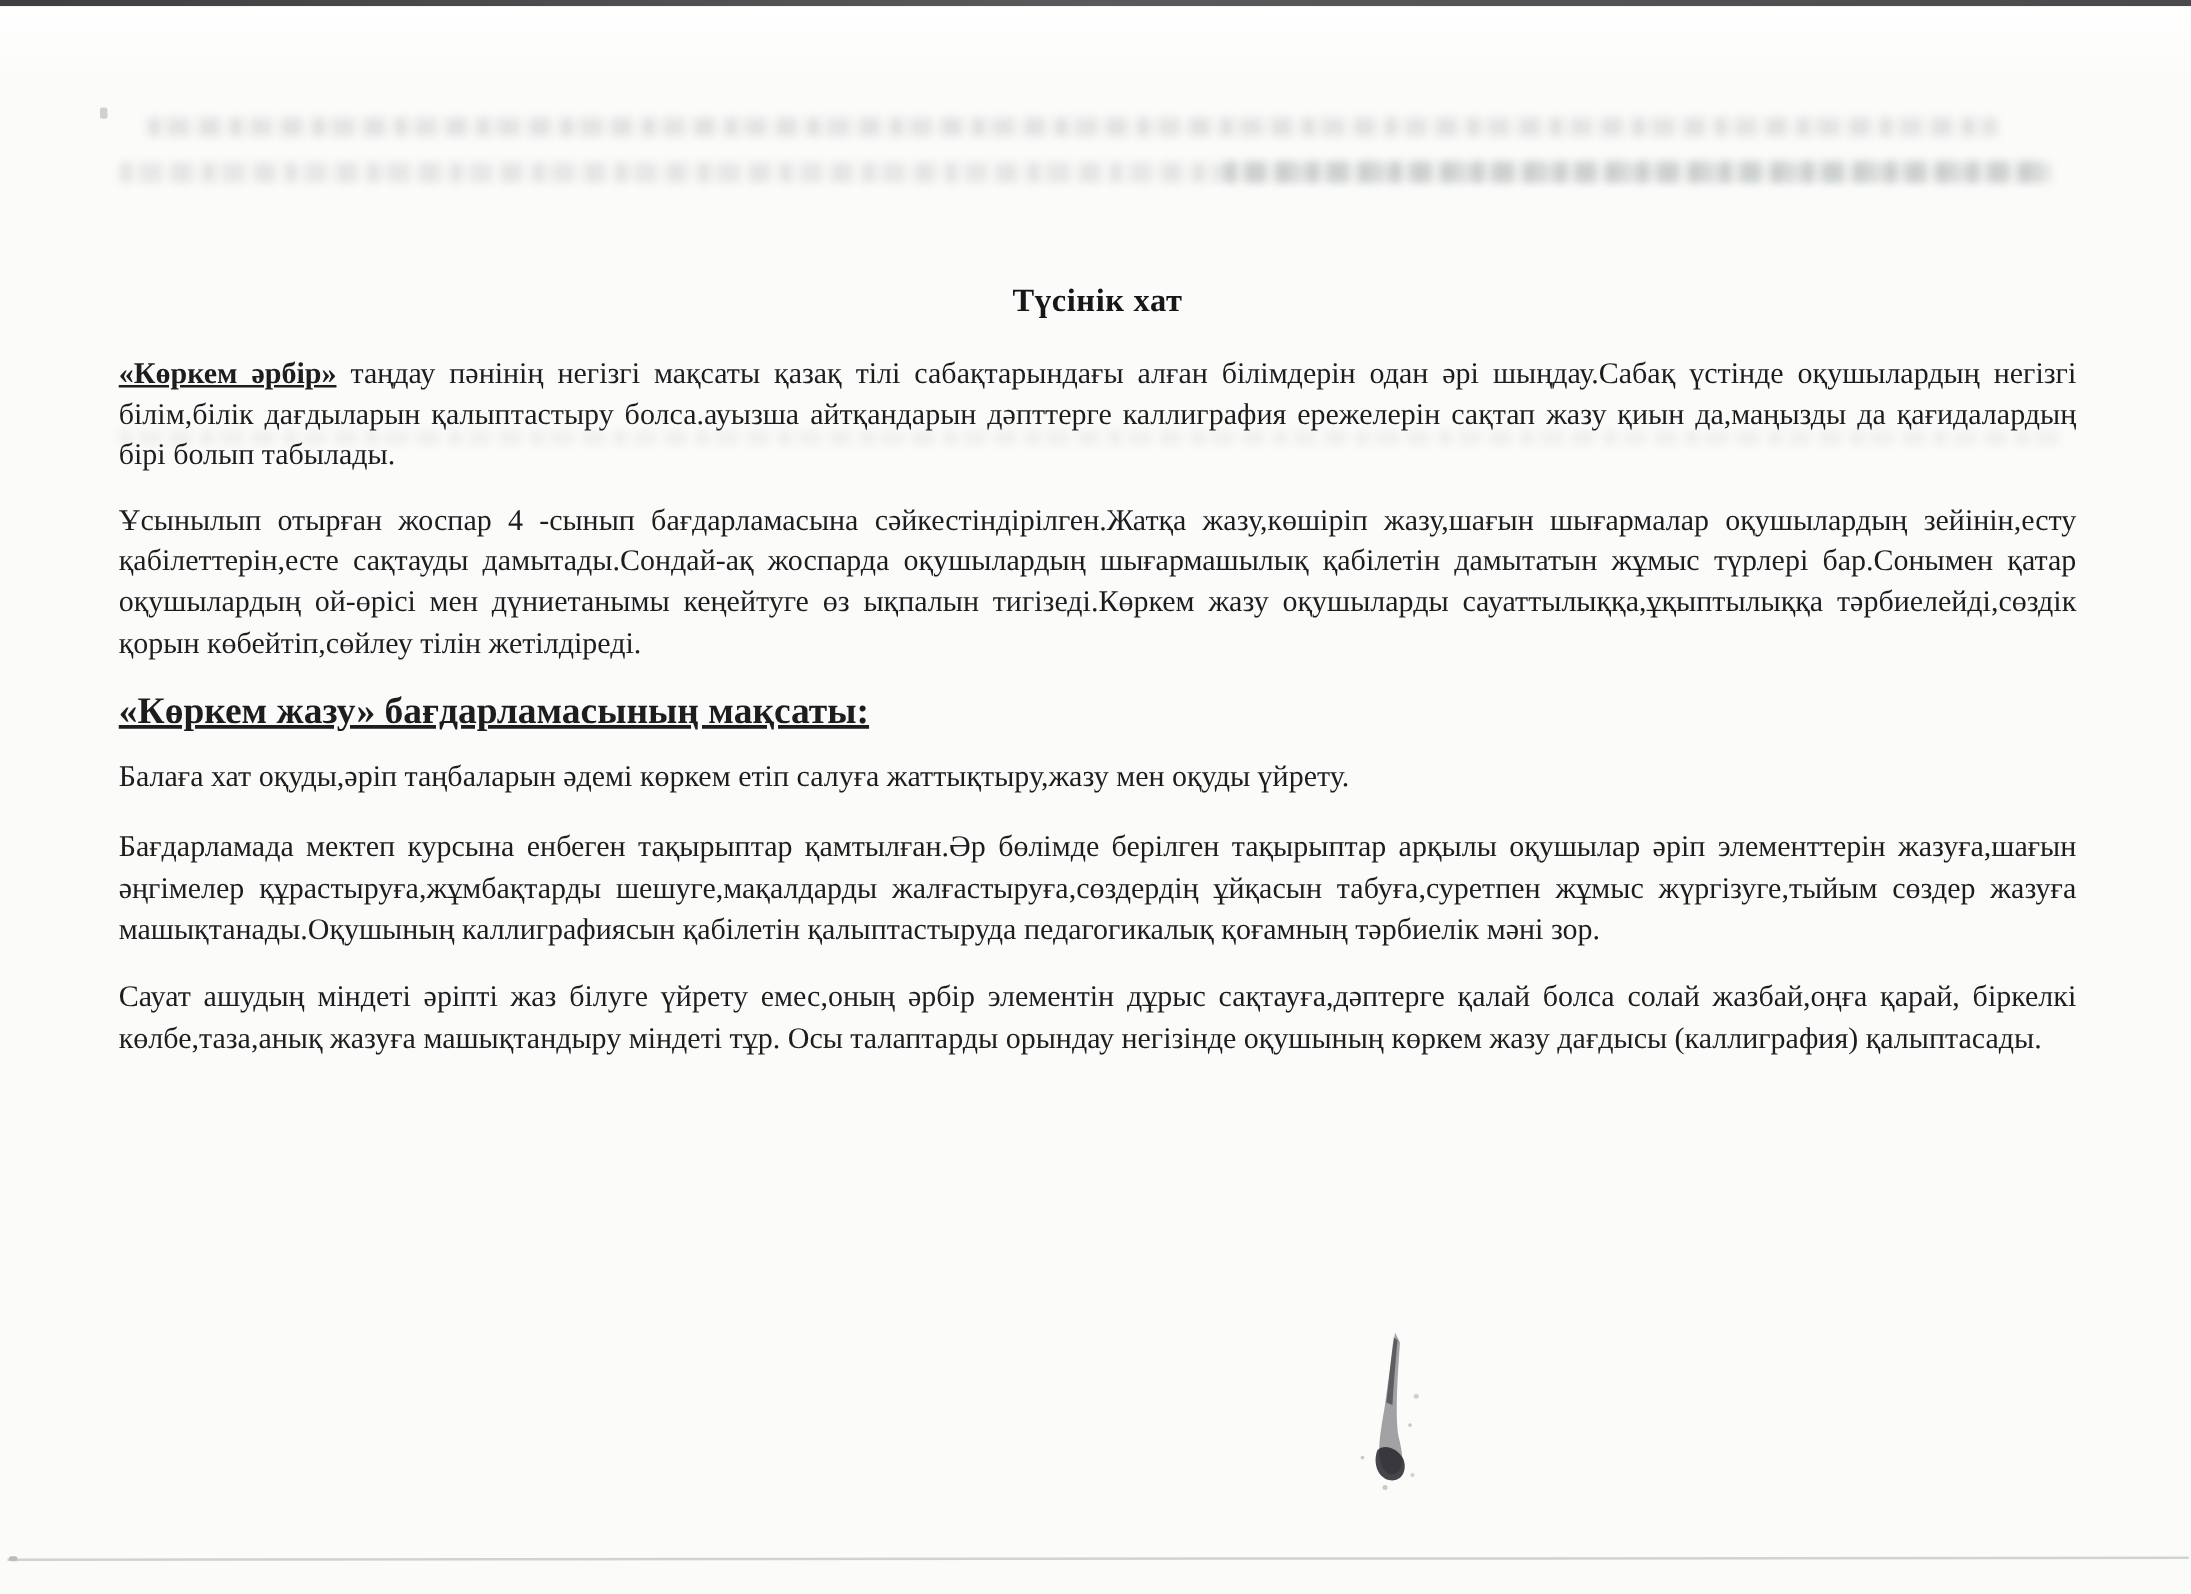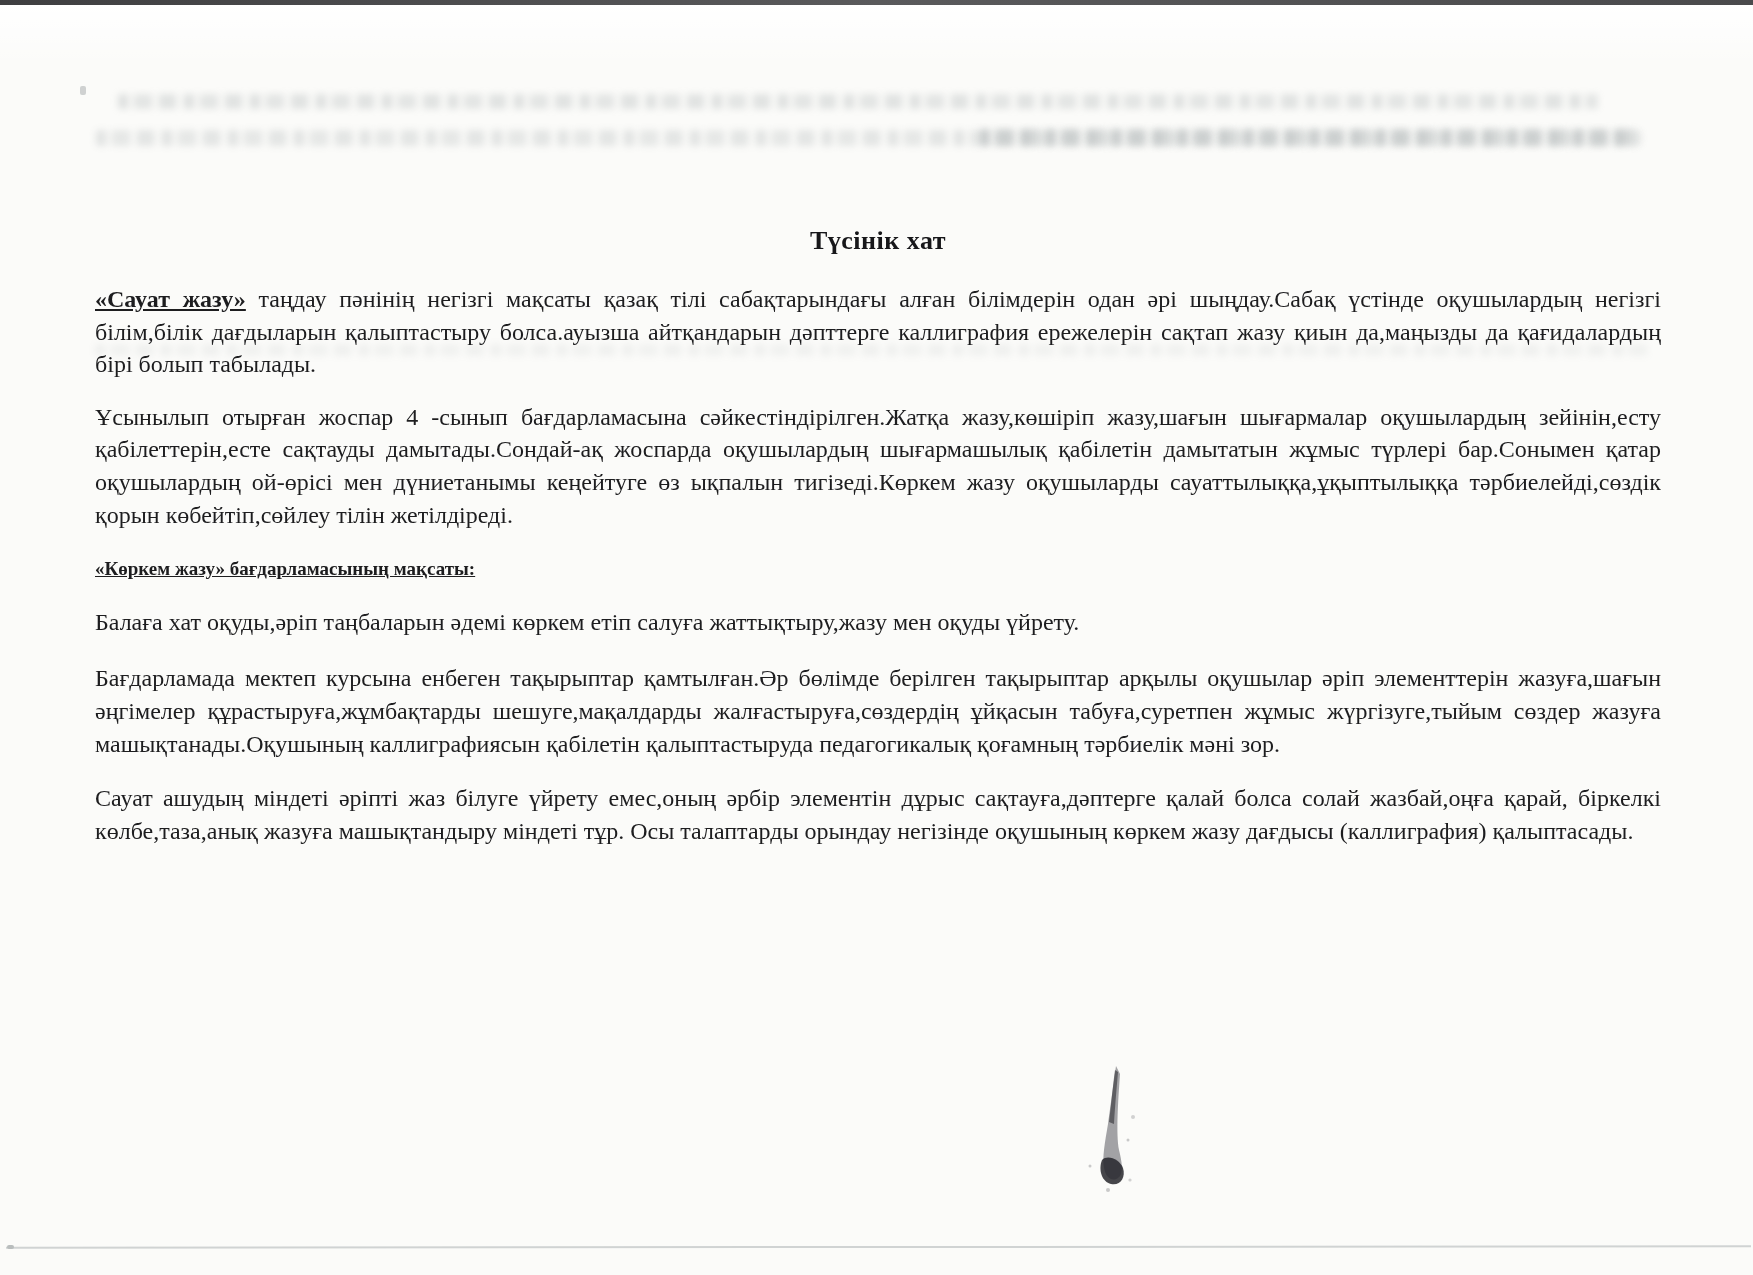--- a/index.html
+++ b/index.html
@@ -25,21 +25,21 @@
   }
   .doc-title{
     font-size:26px;font-weight:bold;text-align:center;
     margin:196px 0 0 0;line-height:33px;letter-spacing:.5px;color:#17171a;
   }
   .para{margin:0;}
   .p1{margin-top:26px;}
   .p2{margin-top:22px;}
   .p3{margin-top:20px;}
   .p4{margin-top:22px;}
-  .sec-heading{margin-top:22px;font-weight:bold;text-decoration:underline;font-size:19px;text-align:left;}
+  .sec-heading{margin-top:22px;font-weight:bold;text-decoration:underline;font-size:30px;text-align:left;}
   .p5{margin-top:20px;}
   .p6{margin-top:22px;}
   .p7{margin-top:24px;}
   .lead{font-weight:bold;text-decoration:underline;}
   .ghost{
     position:absolute;height:15px;border-radius:3px;
     filter:blur(3.5px);
     background:repeating-linear-gradient(90deg,
       rgba(148,156,158,.55) 0 10px, rgba(148,156,158,.08) 10px 16px,
       rgba(148,156,158,.45) 16px 34px, rgba(148,156,158,.05) 34px 41px,
@@ -71,21 +71,21 @@
 
 <div class="ghost ghost1"></div>
 <div class="ghost ghost2"></div>
 <div class="ghost ghost2b"></div>
 <div class="ghost ghost3"></div>
 <div class="speck"></div>
 
 <div class="content">
   <h1 class="doc-title">Түсінік хат</h1>
 
-  <p class="para p1"><span class="lead">«Сауат жазу»</span><span> таңдау пәнінің негізгі мақсаты қазақ тілі сабақтарындағы алған білімдерін одан әрі шыңдау.Сабақ үстінде оқушылардың негізгі білім,білік дағдыларын қалыптастыру болса.ауызша айтқандарын дәпттерге каллиграфия ережелерін сақтап жазу қиын да,маңызды да қағидалардың бірі болып табылады.</span></p>
+  <p class="para p1"><span class="lead">«Көркем әрбір»</span><span> таңдау пәнінің негізгі мақсаты қазақ тілі сабақтарындағы алған білімдерін одан әрі шыңдау.Сабақ үстінде оқушылардың негізгі білім,білік дағдыларын қалыптастыру болса.ауызша айтқандарын дәпттерге каллиграфия ережелерін сақтап жазу қиын да,маңызды да қағидалардың бірі болып табылады.</span></p>
 
 
   <p class="para p3">Ұсынылып отырған жоспар 4 -сынып бағдарламасына сәйкестіндірілген.Жатқа жазу,көшіріп жазу,шағын шығармалар оқушылардың зейінін,есту қабілеттерін,есте сақтауды дамытады.Сондай-ақ жоспарда оқушылардың шығармашылық қабілетін дамытатын жұмыс түрлері бар.Сонымен қатар оқушылардың ой-өрісі мен дүниетанымы кеңейтуге өз ықпалын тигізеді.Көркем жазу оқушыларды сауаттылыққа,ұқыптылыққа тәрбиелейді,сөздік қорын көбейтіп,сөйлеу тілін жетілдіреді.</p>
 
 
   <p class="para sec-heading">«Көркем жазу» бағдарламасының мақсаты:</p>
 
   <p class="para p5">Балаға хат оқуды,әріп таңбаларын әдемі көркем етіп салуға жаттықтыру,жазу мен оқуды үйрету.</p>
 
   <p class="para p7">Бағдарламада мектеп курсына енбеген тақырыптар қамтылған.Әр бөлімде берілген тақырыптар арқылы оқушылар әріп элементтерін жазуға,шағын әңгімелер құрастыруға,жұмбақтарды шешуге,мақалдарды жалғастыруға,сөздердің ұйқасын табуға,суретпен жұмыс жүргізуге,тыйым сөздер жазуға машықтанады.Оқушының каллиграфиясын қабілетін қалыптастыруда педагогикалық қоғамның тәрбиелік мәні зор.</p>

